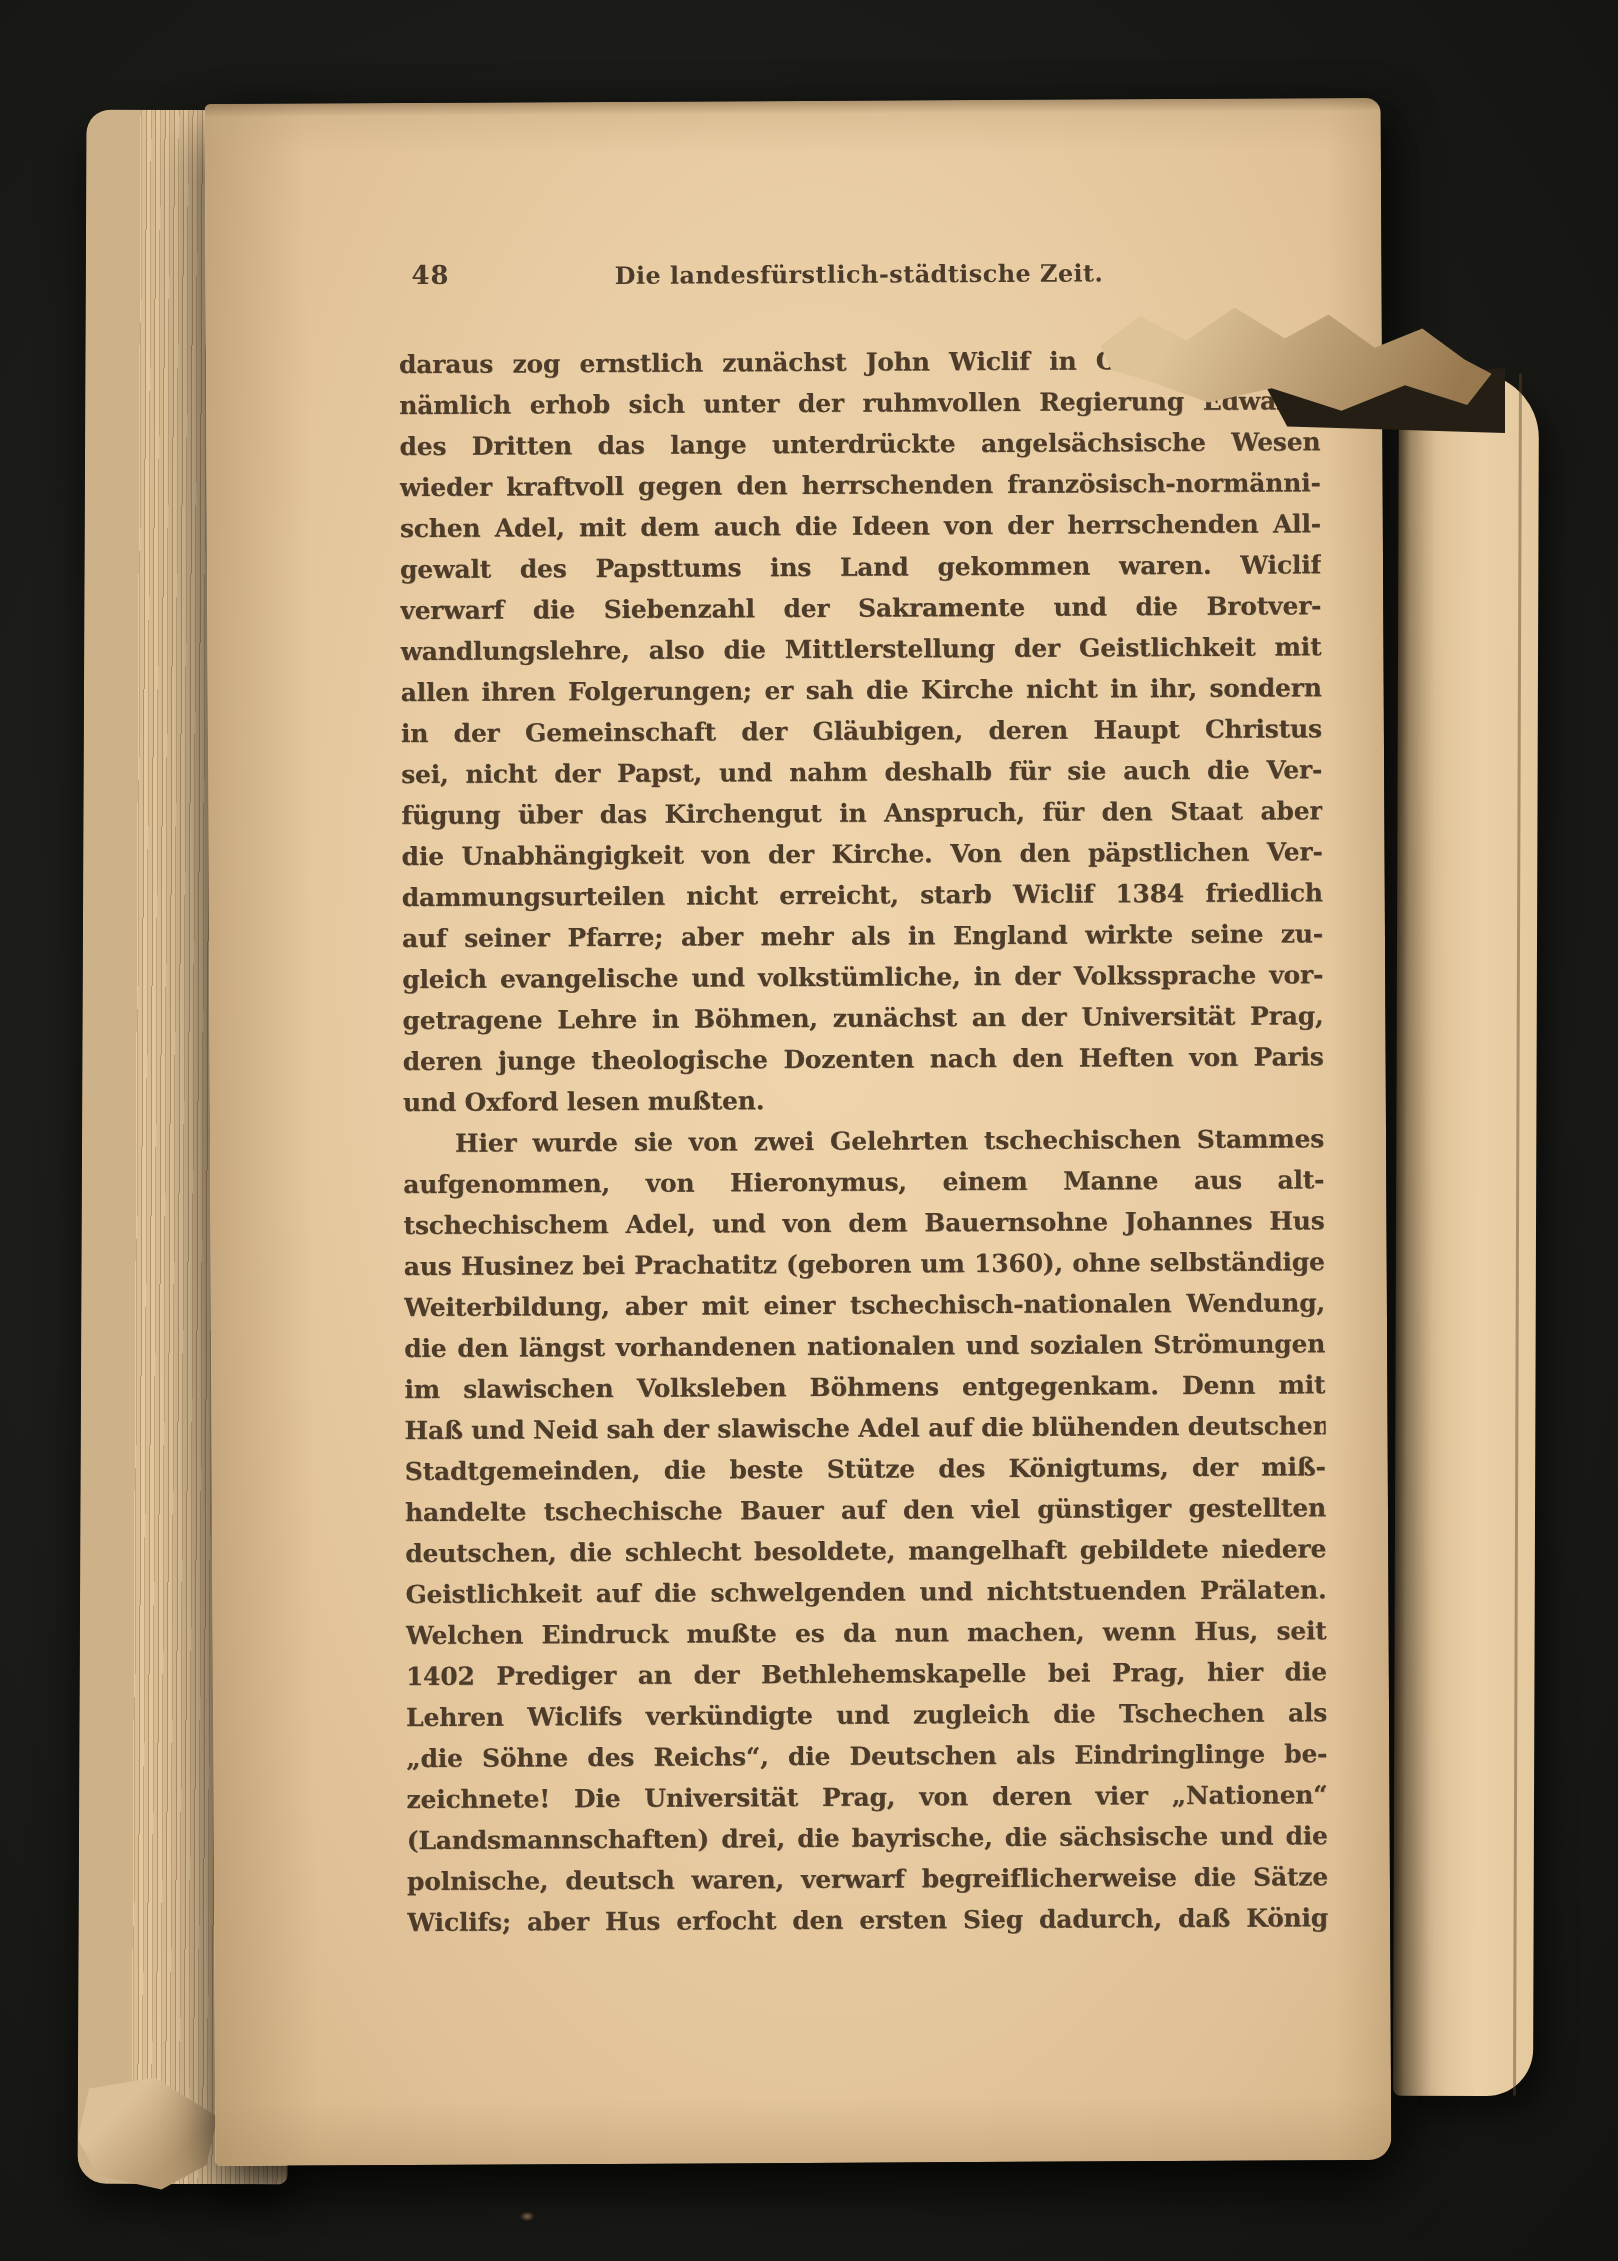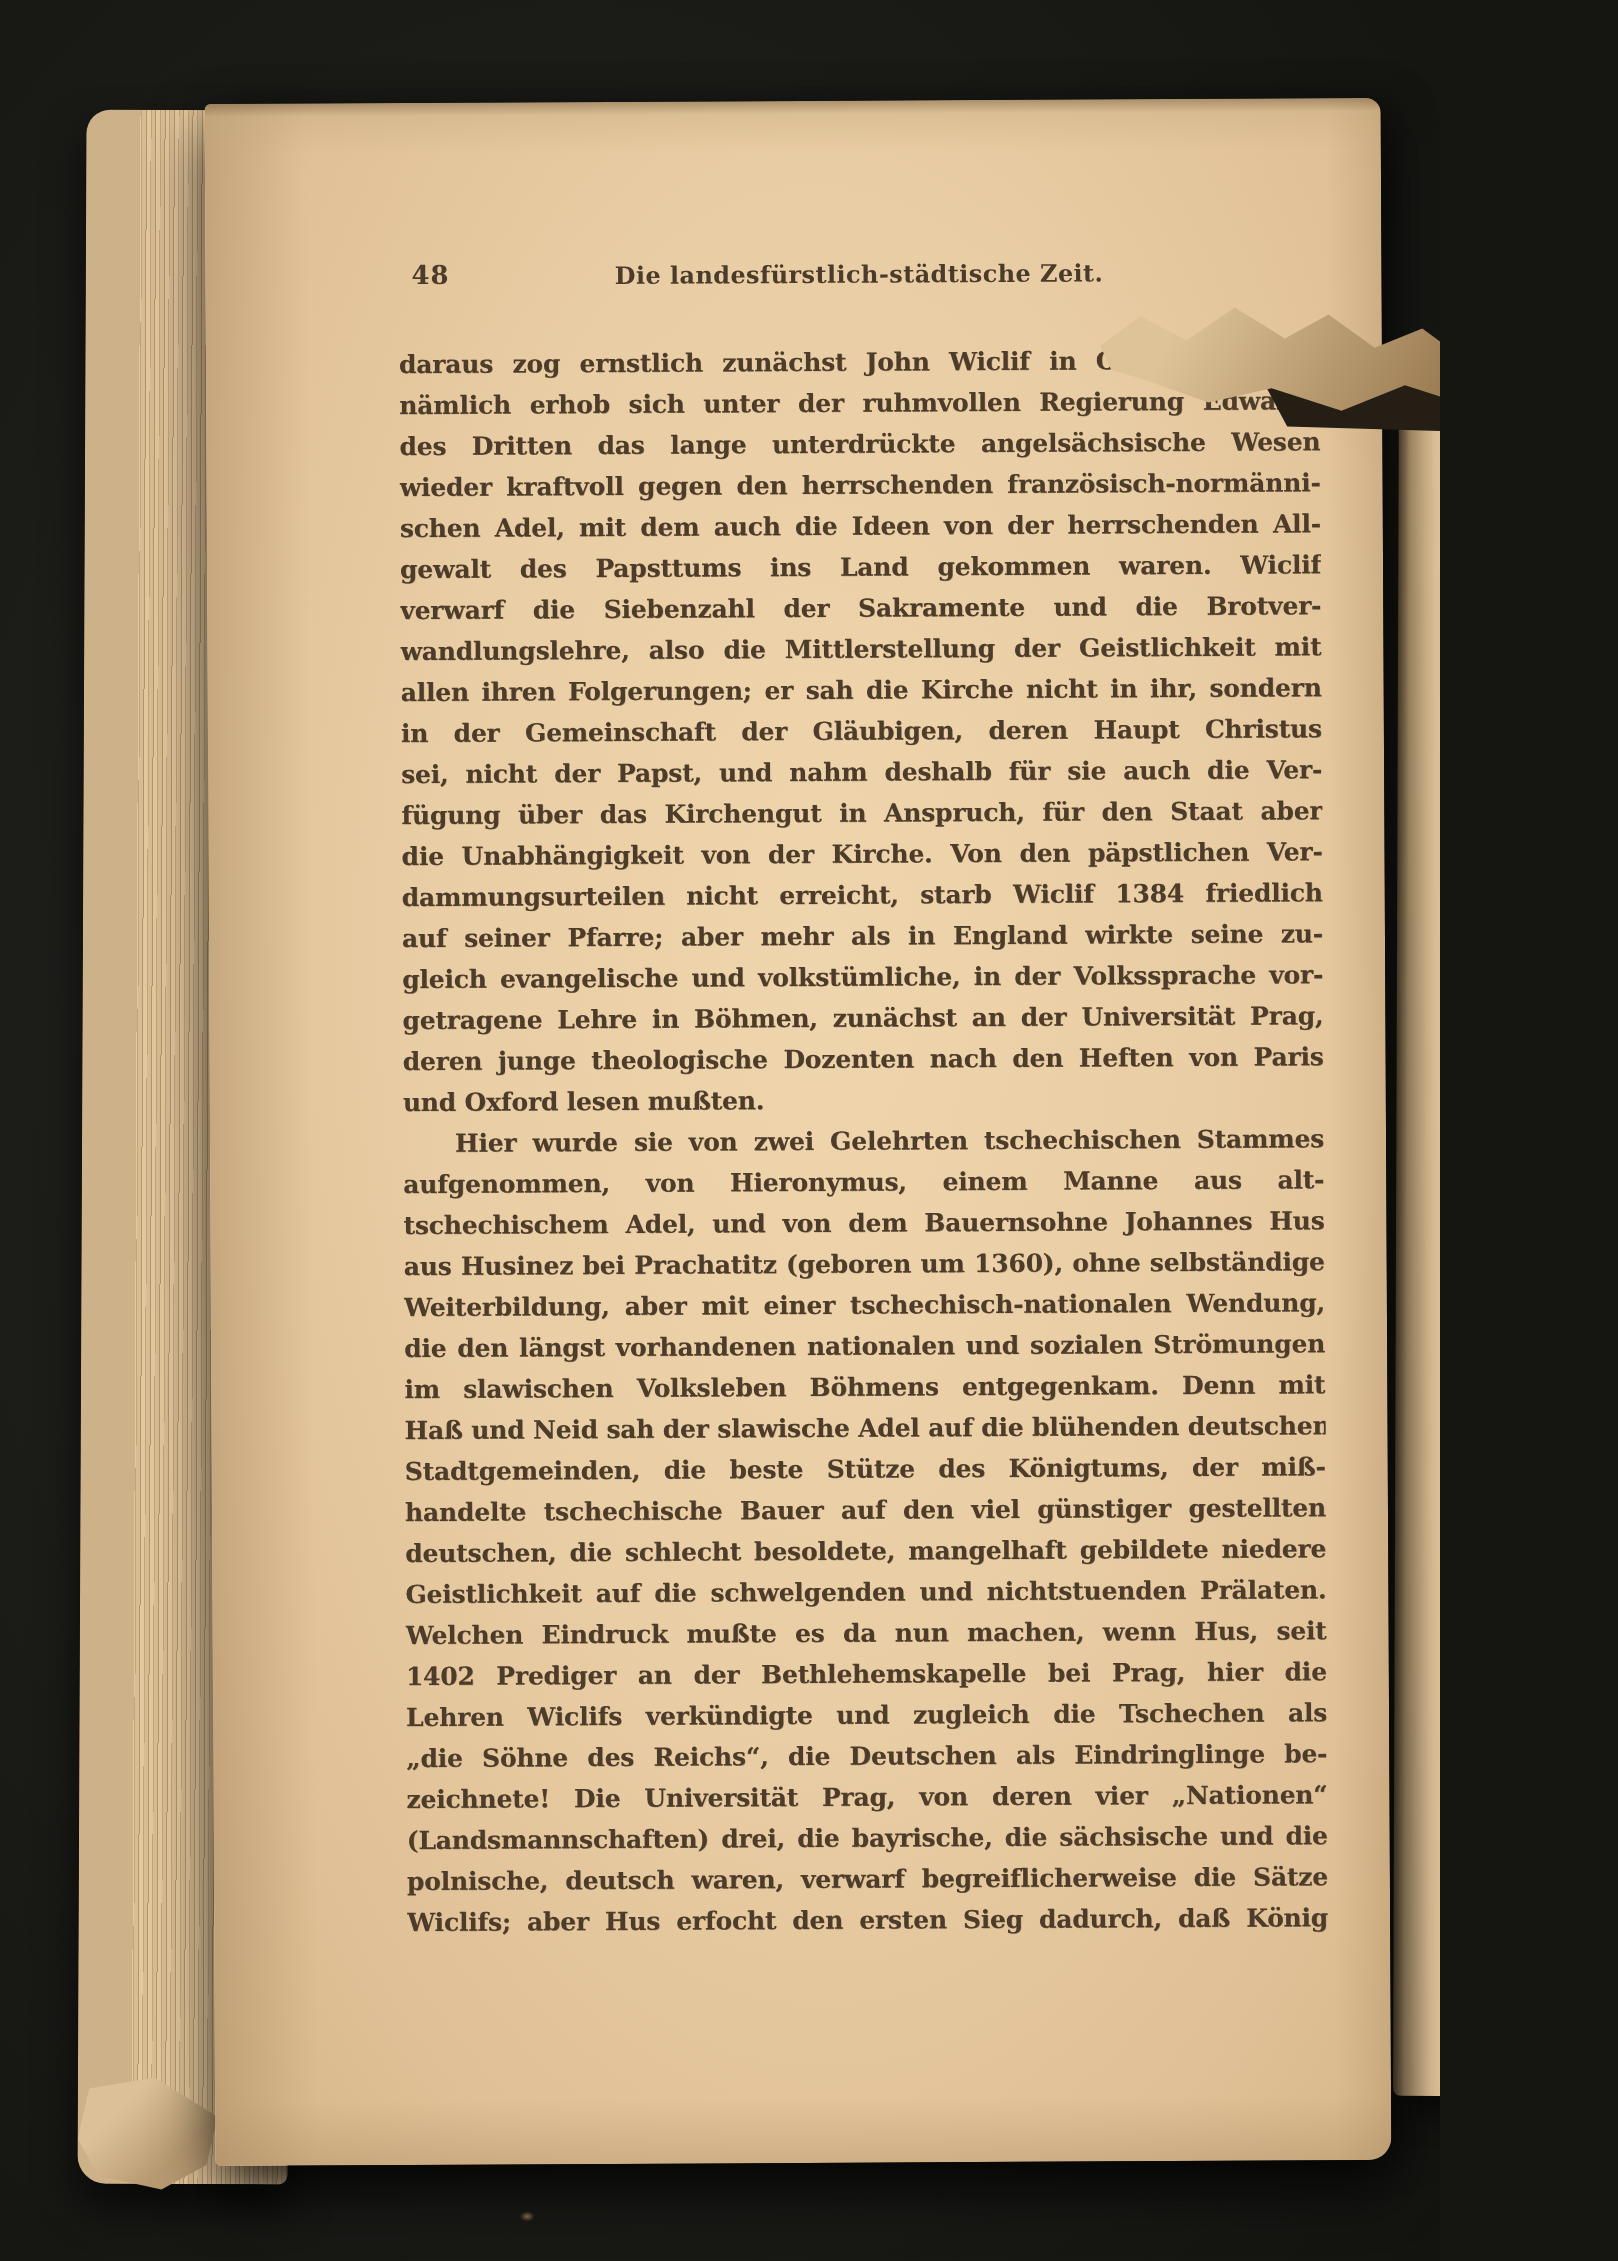--- a/index.html
+++ b/index.html
@@ -1,16 +1,16 @@
 <!DOCTYPE html>
 <html style="font-size:15px"><head>
 <meta charset="utf-8">
 <style>
   html,body{margin:0;padding:0;background:#151512;}
-  .scene{position:relative;width:1440px;height:2262px;overflow:hidden;
+  .scene{position:relative;width:1618px;height:2262px;overflow:hidden;
          background:radial-gradient(ellipse at 40% 45%, #23231f 0%, #1b1b18 55%, #131310 100%);
          font-family:"DejaVu Serif","Liberation Serif",serif;}
 
   
   .page-stack{position:absolute;left:82px;top:110px;width:210px;height:2074px;z-index:1;
     background:
       linear-gradient(90deg, #cdb189 0 54px, rgba(0,0,0,0) 54px),
       repeating-linear-gradient(90deg,#d8bc93 0 3.7px,#b3946b 3.7px 4.7px,#e3c79d 4.7px 8.4px,#c2a47a 8.4px 9.3px);
     background-color:#d3b68d;
     border-radius:24px 3.7px 9.3px 28px;

